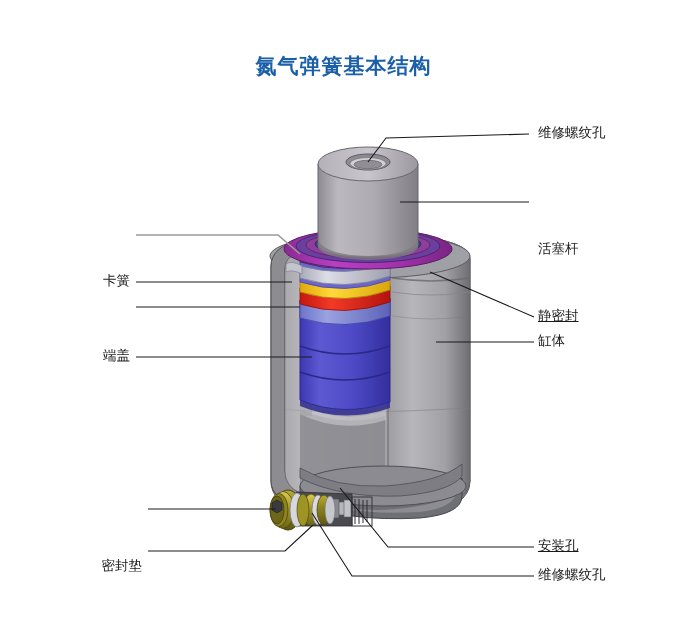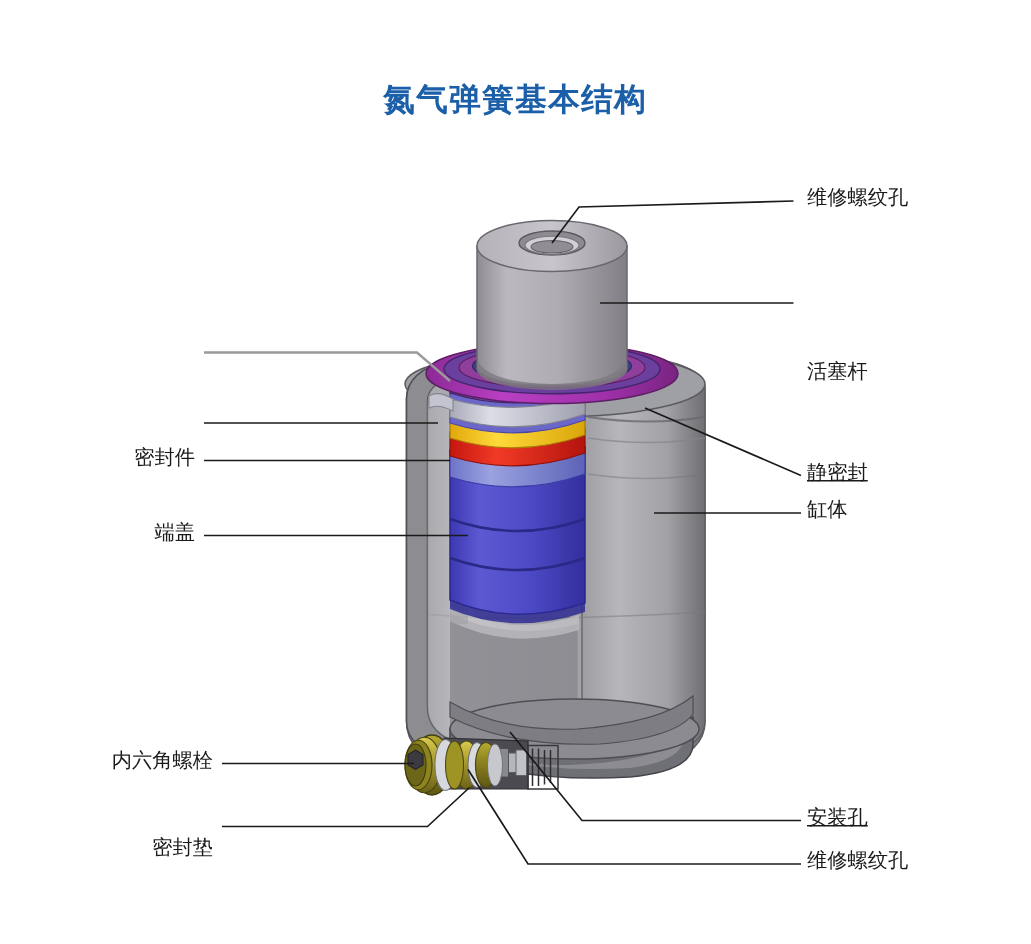--- a/index.html
+++ b/index.html
@@ -273,18 +273,17 @@
     <polyline points="136,219 278,219 300,238" stroke="#9a9a9a" stroke-width="1.6" fill="none"></polyline>
   </svg>
 
   <div class="callout-label label-right" style="left:538px; top:110px;">维修螺纹孔</div>
   <div class="callout-label label-right" style="left:538px; top:178px;margin-top:48px;">活塞杆</div>
   <div class="callout-label label-right" style="left:538px; top:293px;text-decoration:underline;">静密封</div>
   <div class="callout-label label-right" style="left:538px; top:318px;">缸体</div>
   <div class="callout-label label-right" style="left:538px; top:523px;text-decoration:underline;">安装孔</div>
   <div class="callout-label label-right" style="left:538px; top:552px;">维修螺纹孔</div>
 
-  <div class="callout-label label-left" style="left:0px; top:283px; width:130px;">密封件</div>
+  <div class="callout-label label-left" style="left:0px; top:258px; width:130px;">卡簧</div>
   <div class="callout-label label-left" style="left:0px; top:333px; width:130px;">端盖</div>
-  <div class="callout-label label-left" style="left:0px; top:485px; width:142px;">内六角螺栓</div>
   <div class="callout-label label-left" style="left:0px; top:527px; width:142px;margin-top:16px;">密封垫</div>
 
 </div>
 
 </body></html>

